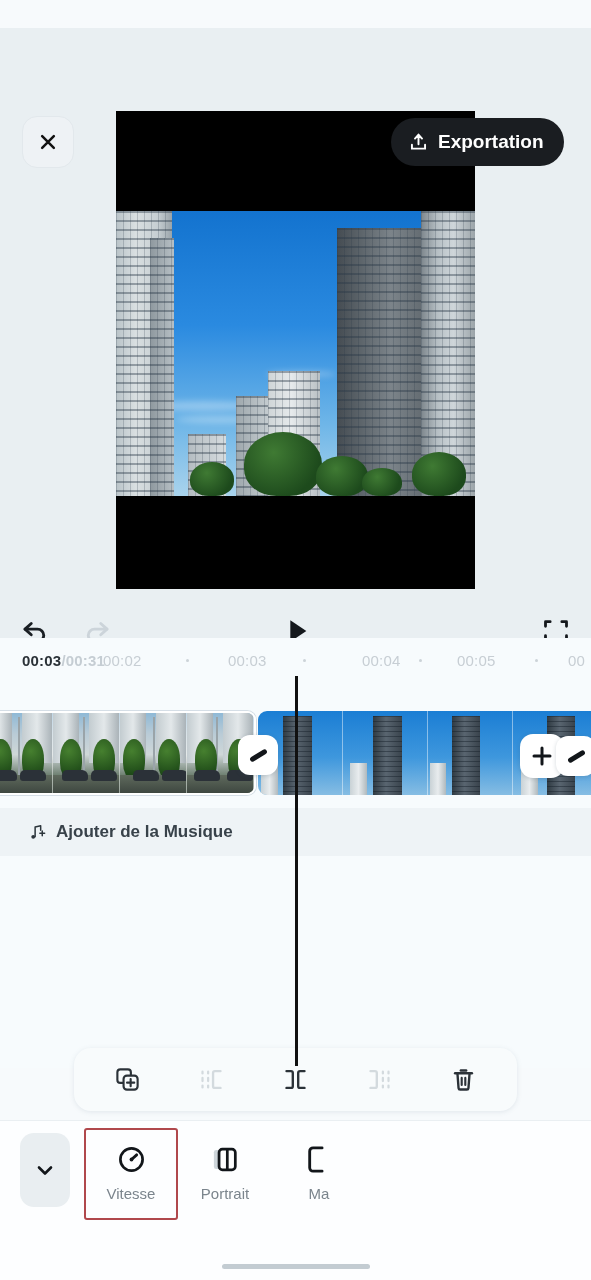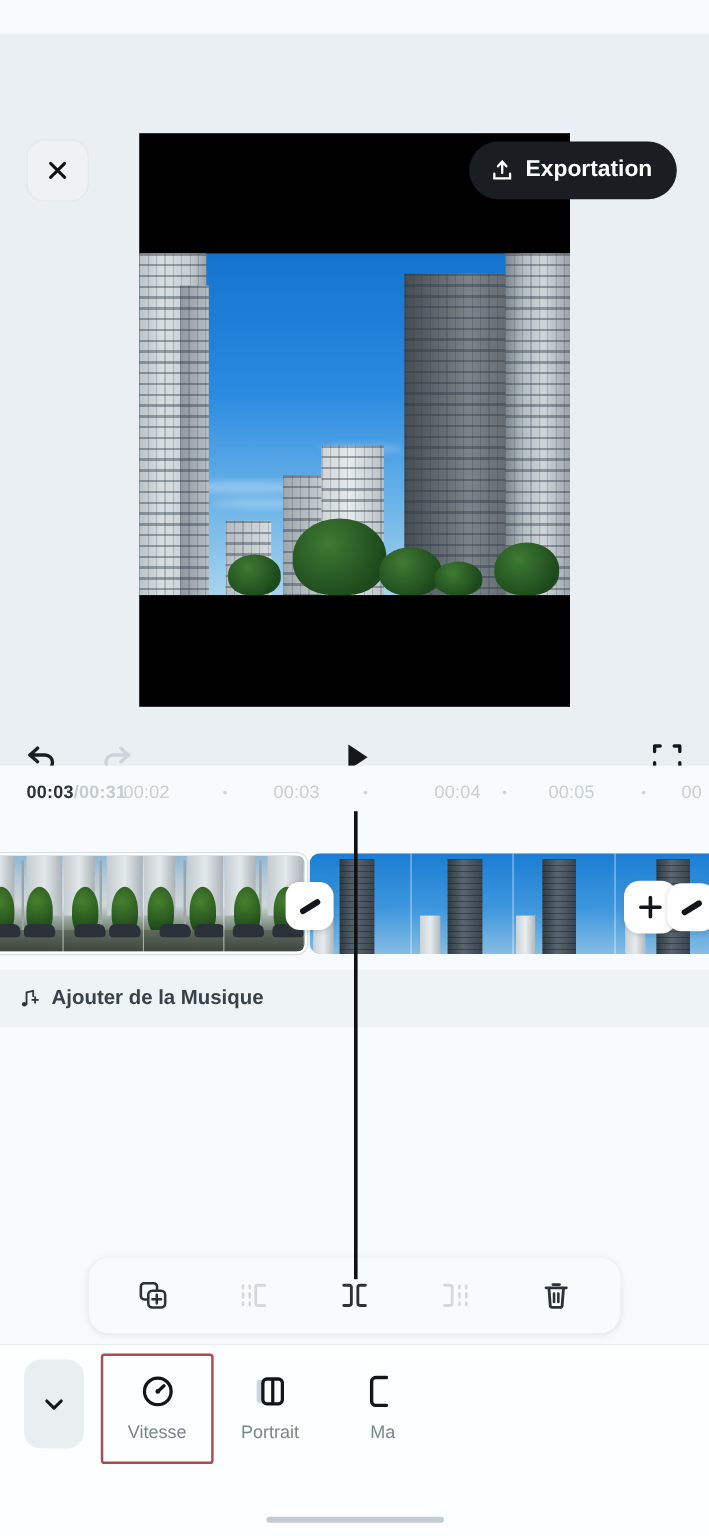--- a/index.html
+++ b/index.html
@@ -198,21 +198,21 @@
   .fab-plus   { left: 520px; top: 734px; width: 44px; height: 44px; border-radius: 13px; }
   .fab-trans-b{ left: 556px; top: 736px; }
   .slash {
     width: 19px; height: 5px; border-radius: 3px; background: #12161a;
     transform: rotate(-32deg);
   }
 
   .music-row {
     position: absolute; left: 0; top: 170px; width: 591px; height: 48px;
     background: #eef3f6;
-    display: flex; align-items: center; padding-left: 15px; gap: 9px;
+    display: flex; align-items: center; padding-left: 28px; gap: 9px;
     cursor: pointer;
   }
   .music-row span { font-size: 17px; font-weight: bold; color: #38424a; }
 
   .playhead {
     position: absolute; left: 295px; top: 676px;
     width: 3px; height: 390px; background: #111; z-index: 7;
   }
 
   

